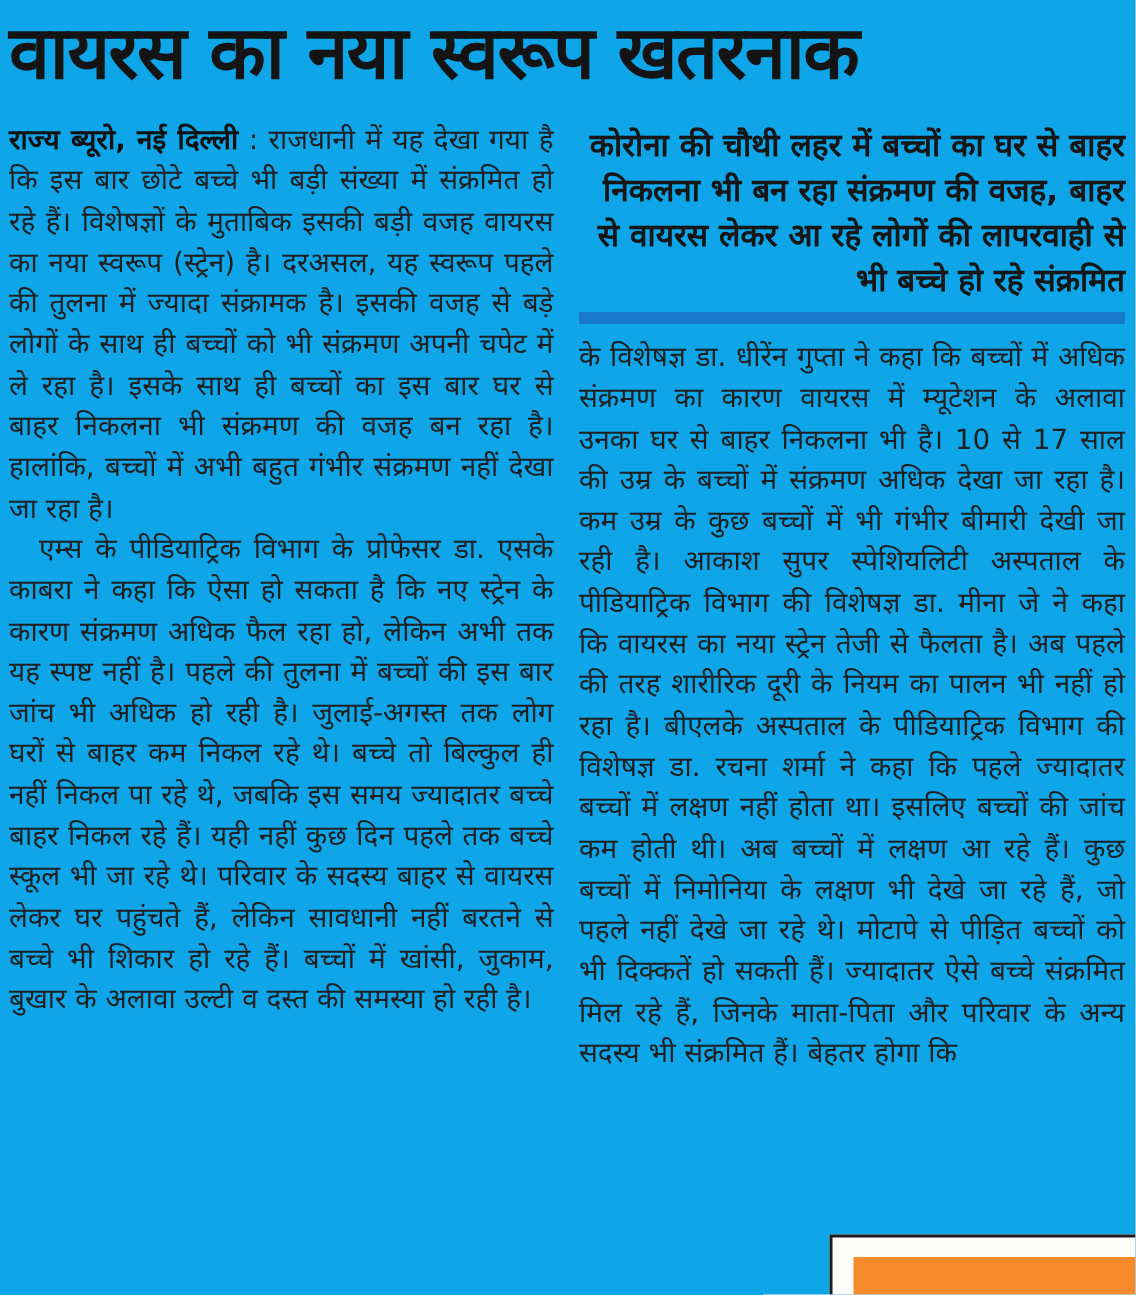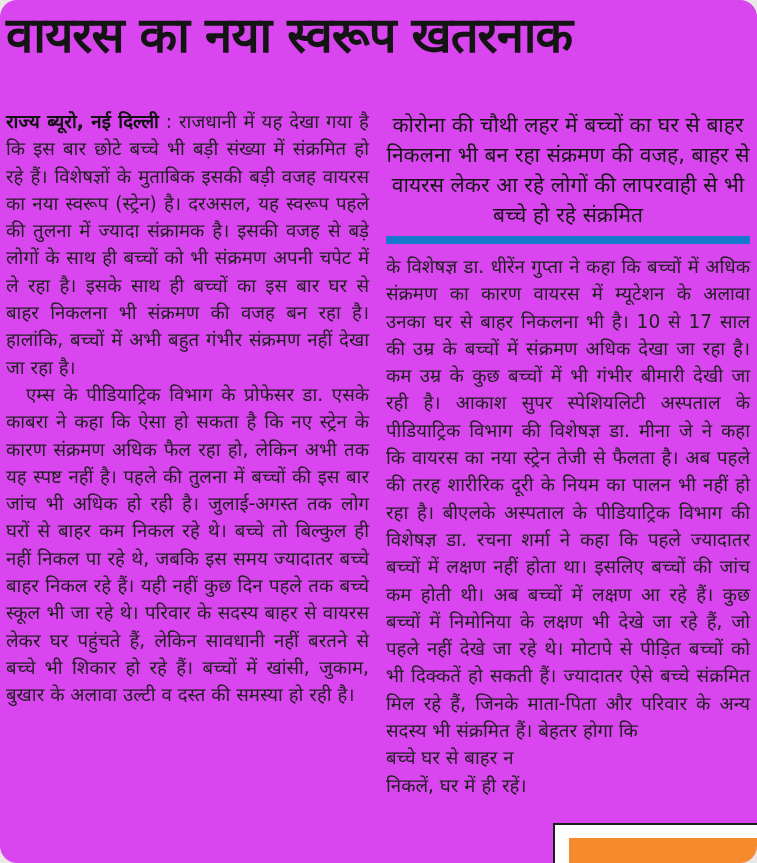--- a/index.html
+++ b/index.html
@@ -6,63 +6,62 @@
     margin: 0;
     padding: 0;
     background: #e9e8e4;
     font-family: "DejaVu Sans", sans-serif;
   }
   .page {
     position: relative;
     width: 757px;
     height: 863px;
     margin: 0 auto;
-    background: #d946ef;
+    background: #0ea5e9;
     color: #1f1f1f;
     overflow: hidden;
     box-sizing: border-box;
     padding: 4px 6px 0 6px;
-    border-radius: 17px;
   }
   .headline {
     margin: 0 0 12px 0;
     font-weight: 700;
     color: #141414;
   }
   .headline .hl {
     display: block;
     font-size: 49px;
     line-height: 64px;
     letter-spacing: -1px;
     white-space: nowrap;
   }
   .columns {
     display: flex;
     gap: 17px;
     align-items: flex-start;
   }
-  .col { min-width: 0; margin-top: 28px; }
+  .col { min-width: 0; }
   .col.left  { width: 363px; }
   .col.right { width: 364px; }
   .body-text {
     margin: 0;
     font-size: 18.6px;
     line-height: 27.3px;
     text-align: justify;
     color: #1f1f1f;
   }
   .body-text.indent { text-indent: 20px; }
   .dateline { font-weight: 700; color: #111; }
   .bold-lead { font-weight: 700; color: #111; }
   .standfirst {
-    font-weight: 400;
+    font-weight: 700;
     font-size: 21px;
     line-height: 30px;
     color: #161616;
-    text-align: center;
+    text-align: right;
     margin: 2px 0 6px 0;
   }
   .blue-bar {
     height: 8px;
     width: 100%;
     margin: 2px 0 9px 0;
     border-radius: 1px;
   }
   .tail-lines {
     display: block;
@@ -105,24 +104,20 @@
 
     <div class="col left">
       <p class="body-text"><b class="dateline">राज्य ब्यूरो, नई दिल्ली</b><span> : </span><span>राजधानी में यह देखा गया है कि इस बार छोटे बच्चे भी बड़ी संख्या में संक्रमित हो रहे हैं। विशेषज्ञों के मुताबिक इसकी बड़ी वजह वायरस का नया स्वरूप (स्ट्रेन) है। दरअसल, यह स्वरूप पहले की तुलना में ज्यादा संक्रामक है। इसकी वजह से बड़े लोगों के साथ ही बच्चों को भी संक्रमण अपनी चपेट में ले रहा है। इसके साथ ही बच्चों का इस बार घर से बाहर निकलना भी संक्रमण की वजह बन रहा है। हालांकि, बच्चों में अभी बहुत गंभीर संक्रमण नहीं देखा जा रहा है।</span></p>
       <p class="body-text indent">एम्स के पीडियाट्रिक विभाग के प्रोफेसर डा. एसके काबरा ने कहा कि ऐसा हो सकता है कि नए स्ट्रेन के कारण संक्रमण अधिक फैल रहा हो, लेकिन अभी तक यह स्पष्ट नहीं है। पहले की तुलना में बच्चों की इस बार जांच भी अधिक हो रही है। जुलाई-अगस्त तक लोग घरों से बाहर कम निकल रहे थे। बच्चे तो बिल्कुल ही नहीं निकल पा रहे थे, जबकि इस समय ज्यादातर बच्चे बाहर निकल रहे हैं। यही नहीं कुछ दिन पहले तक बच्चे स्कूल भी जा रहे थे। परिवार के सदस्य बाहर से वायरस लेकर घर पहुंचते हैं, लेकिन सावधानी नहीं बरतने से बच्चे भी शिकार हो रहे हैं। बच्चों में खांसी, जुकाम, बुखार के अलावा उल्टी व दस्त की समस्या हो रही है।</p>
     </div>
 
     <div class="col right">
       <div class="standfirst">कोरोना की चौथी लहर में बच्चों का घर से बाहर निकलना भी बन रहा संक्रमण की वजह, बाहर से वायरस लेकर आ रहे लोगों की लापरवाही से भी बच्चे हो रहे संक्रमित</div>
       <div class="blue-bar" style="background: rgb(23, 121, 203);"></div>
       <p class="body-text">के विशेषज्ञ डा. धीरेंन गुप्ता ने कहा कि बच्चों में अधिक संक्रमण का कारण वायरस में म्यूटेशन के अलावा उनका घर से बाहर निकलना भी है। 10 से 17 साल की उम्र के बच्चों में संक्रमण अधिक देखा जा रहा है। कम उम्र के कुछ बच्चों में भी गंभीर बीमारी देखी जा रही है। आकाश सुपर स्पेशियलिटी अस्पताल के पीडियाट्रिक विभाग की विशेषज्ञ डा. मीना जे ने कहा कि वायरस का नया स्ट्रेन तेजी से फैलता है। अब पहले की तरह शारीरिक दूरी के नियम का पालन भी नहीं हो रहा है। बीएलके अस्पताल के पीडियाट्रिक विभाग की विशेषज्ञ डा. रचना शर्मा ने कहा कि पहले ज्यादातर बच्चों में लक्षण नहीं होता था। इसलिए बच्चों की जांच कम होती थी। अब बच्चों में लक्षण आ रहे हैं। कुछ बच्चों में निमोनिया के लक्षण भी देखे जा रहे हैं, जो पहले नहीं देखे जा रहे थे। मोटापे से पीड़ित बच्चों को भी दिक्कतें हो सकती हैं। ज्यादातर ऐसे बच्चे संक्रमित मिल रहे हैं, जिनके माता-पिता और परिवार के अन्य सदस्य भी संक्रमित हैं। बेहतर होगा कि</p>
-      <div class="tail-lines">
-        <span>बच्चे घर से बाहर न</span>
-        <span>निकलें, घर में ही रहें।</span>
-      </div>
     </div>
 
   </div>
 
   <div class="inset-box" style="border-color: rgb(28, 28, 28);">
     <div class="inset-orange" style="background: rgb(246, 139, 46);"></div>
   </div>
 
 </div>
 

